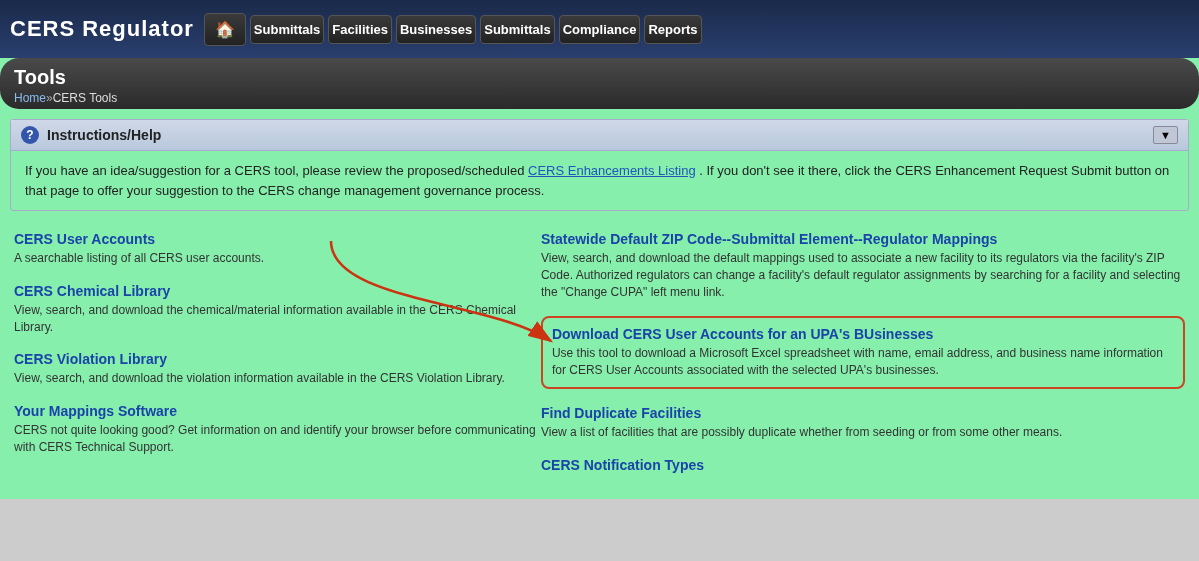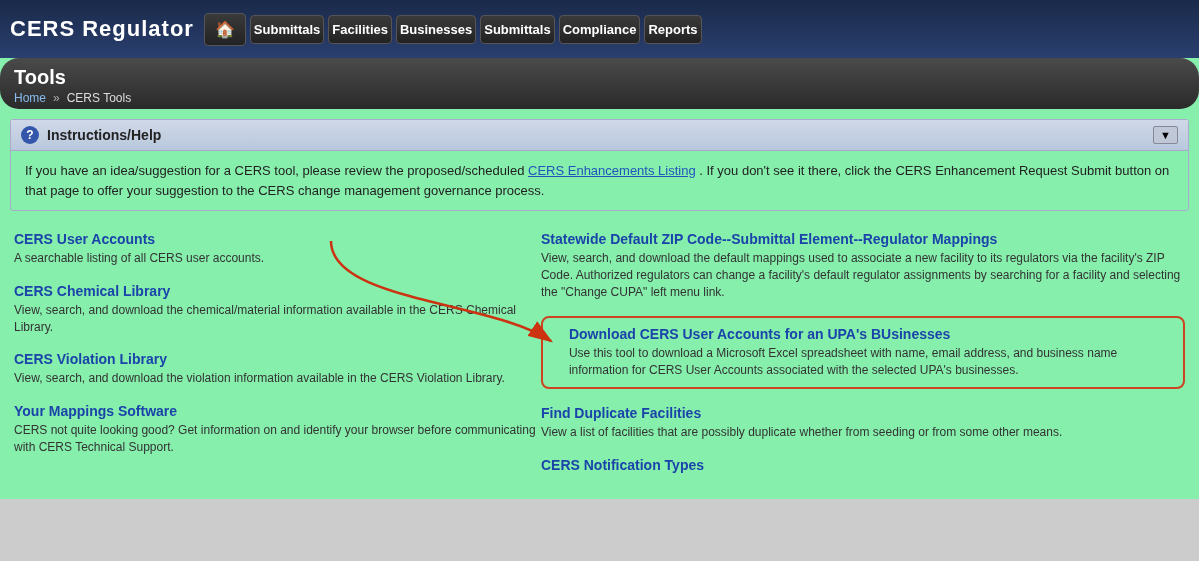--- a/index.html
+++ b/index.html
@@ -63,21 +63,21 @@
       border-radius: 19px;
     }
     #tools-title {
       color: #fff;
       font-size: 20px;
       font-weight: bold;
     }
     #breadcrumb {
       display: flex;
       align-items: flex-start;
-      gap: 7px;
+      gap: 0;
       margin-top: 2px;
     }
     .breadcrumb-item {
       color: #ddd;
       font-size: 12px;
     }
     .breadcrumb-sep {
       color: #aaa;
       font-size: 12px;
     }
@@ -169,21 +169,21 @@
       color: #333;
       font-size: 12px;
       margin-top: 3px;
       line-height: 1.4;
     }
 
     
     .highlighted-box {
       border: 2px solid #cc4422;
       border-radius: 8px;
-      padding: 8px 26px;
+      padding: 8px 9px;
       margin-bottom: 16px;
     }
 
     .arrow-svg {
       position: absolute;
       top: 60px;
       left: 0;
       width: 300px;
       height: 150px;
     }

